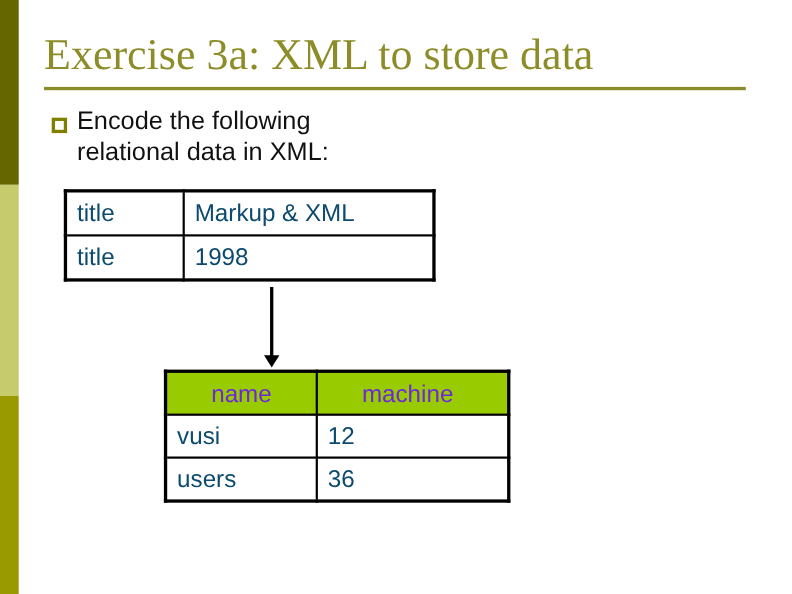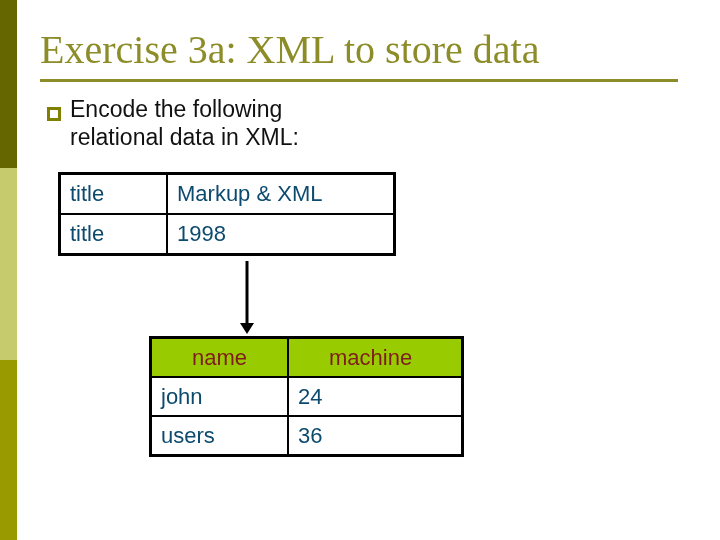--- a/index.html
+++ b/index.html
@@ -89,21 +89,21 @@
   }
 
   .users-table {
     left: 149px;
     top: 336px;
     border: 3px solid #000000;
   }
   .users-table td, .users-table th { height: 29px; }
   .users-table th {
     background: var(--table-header-bg, #99cc00);
-    color: #7f1d1d;
+    color: #6d28d9;
     padding-left: 40px;
   }
   .users-table .col-name { width: 91px; }
   .users-table .col-machine { width: 128px; margin-left: 15px; }
 </style>
 </head>
 <body>
 
 <div class="slide">
 
@@ -140,22 +140,22 @@
 
   <table class="users-table">
     <thead>
       <tr>
         <th class="col-name">name</th>
         <th class="col-machine">machine</th>
       </tr>
     </thead>
     <tbody>
       <tr>
-        <td class="col-name">john</td>
-        <td class="col-machine">24</td>
+        <td class="col-name">vusi</td>
+        <td class="col-machine">12</td>
       </tr>
       <tr>
         <td class="col-name">users</td>
         <td class="col-machine">36</td>
       </tr>
     </tbody>
   </table>
 
 </div>
 

